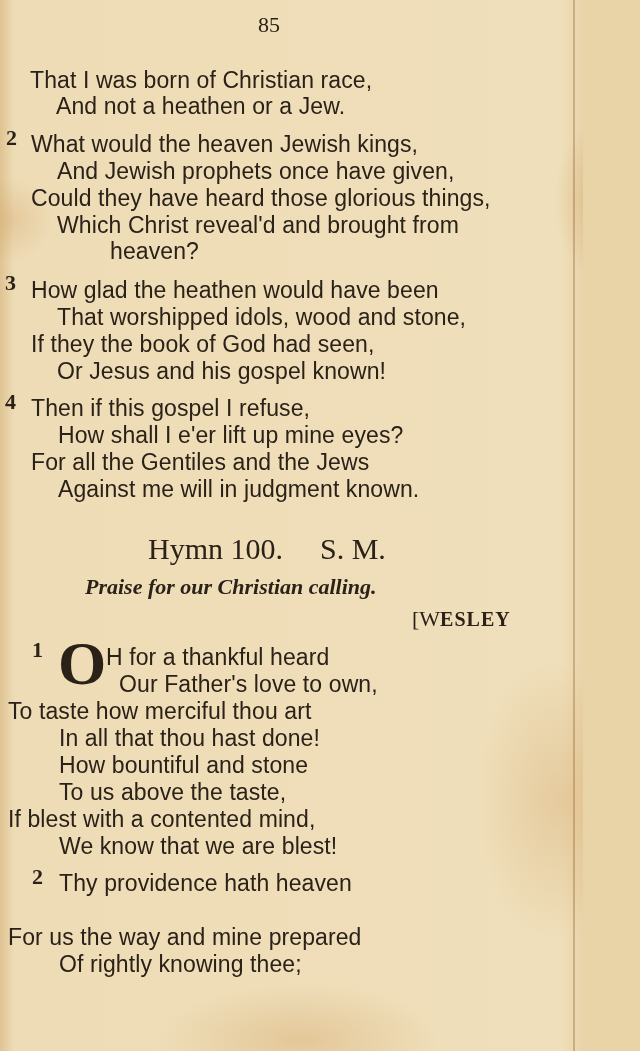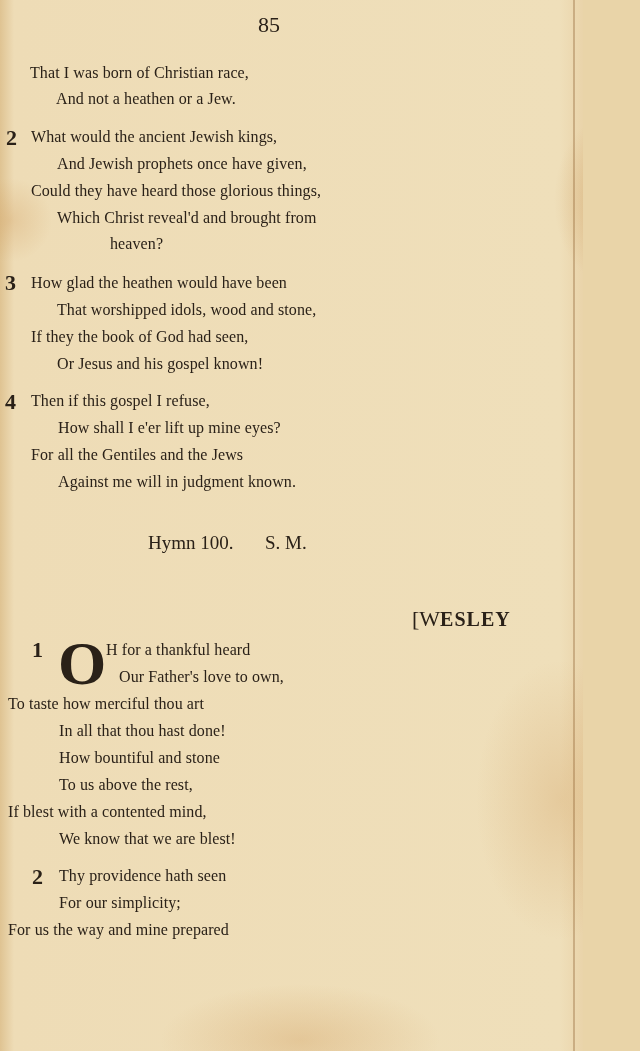--- a/index.html
+++ b/index.html
@@ -15,45 +15,46 @@
     background:
       radial-gradient(ellipse 80px 120px at 610px 200px, rgba(190,130,60,0.35), transparent 70%),
       radial-gradient(ellipse 120px 200px at 560px 800px, rgba(200,140,70,0.25), transparent 70%),
       radial-gradient(ellipse 200px 80px at 300px 1040px, rgba(200,140,70,0.28), transparent 70%),
       radial-gradient(ellipse 60px 60px at 10px 220px, rgba(200,140,70,0.25), transparent 70%),
       linear-gradient(to right, #dfc392 0px, #eedcb6 14px, #efdfba 560px, #e2c493 615px, #caa26a 630px, #b88f58 640px);
   }
   .spine { position: absolute; right: 8px; top: 0; width: 2px; height: 1051px; background: rgba(140,95,45,0.35); }
   .line {
     position: absolute; white-space: nowrap;
-    font-family: Liberation Serif, serif;
-    font-size: 16px; line-height: 26px;
+    font-family: Liberation Sans, sans-serif;
+    font-size: 23px; line-height: 26px;
     letter-spacing: 0.1px;
+    margin-top: 7px;
   }
   .pagenum { position: absolute; left: 258px; top: 12px; font-family: "Liberation Serif", serif; font-size: 22px; }
   .vnum { position: absolute; font-family: "Liberation Serif", serif; font-size: 22px; font-weight: bold; }
-  .hymn-title { position: absolute; left: 148px; top: 532px; font-family: "Liberation Serif", serif; font-size: 19px; }
+  .hymn-title { position: absolute; left: 148px; top: 532px; font-family: "Liberation Serif", serif; font-size: 30px; }
   .subtitle { position: absolute; left: 85px; top: 574px; font-family: "Liberation Serif", serif; font-style: italic; font-weight: bold; font-size: 22px; }
   .author { position: absolute; left: 412px; top: 606px; font-family: "Liberation Serif", serif; font-size: 22px; }
   .author .sc { font-size: 20px; font-weight: bold; letter-spacing: 1px; }
   .dropcap { position: absolute; left: 58px; top: 636px; font-family: "Liberation Serif", serif; font-weight: bold; font-size: 62px; line-height: 54px; }
 </style>
 </head>
 <body>
 
 <div class="page">
   <div class="spine"></div>
 
   <div class="pagenum">85</div>
 
   <div class="line" style="left:30px;top:60px;">That I was born of Christian race,</div>
   <div class="line" style="left:56px;top:86px;">And not a heathen or a Jew.</div>
 
   <div class="vnum" style="left:6px;top:125px;">2</div>
-  <div class="line" style="left:31px;top:124px;">What would the ancient Jewish kings,</div>
+  <div class="line" style="left:31px;top:124px;">What would the heaven Jewish kings,</div>
   <div class="line" style="left:57px;top:151px;">And Jewish prophets once have given,</div>
   <div class="line" style="left:31px;top:178px;">Could they have heard those glorious things,</div>
   <div class="line" style="left:57px;top:205px;">Which Christ reveal'd and brought from</div>
   <div class="line" style="left:110px;top:231px;">heaven?</div>
 
   <div class="vnum" style="left:5px;top:270px;">3</div>
   <div class="line" style="left:31px;top:270px;">How glad the heathen would have been</div>
   <div class="line" style="left:57px;top:297px;">That worshipped idols, wood and stone,</div>
   <div class="line" style="left:31px;top:324px;">If they the book of God had seen,</div>
   <div class="line" style="left:57px;top:351px;">Or Jesus and his gospel known!</div>
@@ -62,32 +63,33 @@
   <div class="line" style="left:31px;top:388px;">Then if this gospel I refuse,</div>
   <div class="line" style="left:58px;top:415px;">How shall I e'er lift up mine eyes?</div>
   <div class="line" style="left:31px;top:442px;">For all the Gentiles and the Jews</div>
   <div class="line" style="left:58px;top:469px;">Against me will in judgment known.</div>
 
   <div class="hymn-title">
     <span>Hymn 100.</span>
     <span style="display:inline-block;width:22px;"></span>
     <span>S. M.</span>
   </div>
+  <div class="subtitle">Praise for our Christian calling.</div>
   <div class="author">
     <span>[W</span><span class="sc">ESLEY</span>
   </div>
 
   <div class="vnum" style="left:32px;top:637px;">1</div>
   <div class="dropcap">O</div>
   <div class="line" style="left:106px;top:637px;">H for a thankful heard</div>
   <div class="line" style="left:119px;top:664px;">Our Father's love to own,</div>
   <div class="line" style="left:8px;top:691px;text-align:right;">To taste how merciful thou art</div>
   <div class="line" style="left:59px;top:718px;">In all that thou hast done!</div>
   <div class="line" style="left:59px;top:745px;">How bountiful and stone</div>
-  <div class="line" style="left:59px;top:772px;">To us above the rest,</div>
+  <div class="line" style="left:59px;top:772px;">To us above the taste,</div>
   <div class="line" style="left:8px;top:799px;">If blest with a contented mind,</div>
   <div class="line" style="left:59px;top:826px;">We know that we are blest!</div>
 
   <div class="vnum" style="left:32px;top:864px;">2</div>
-  <div class="line" style="left:59px;top:863px;">Thy providence hath seen</div>
-  <div class="line" style="left:59px;top:890px;">For our simplicity;</div>
+  <div class="line" style="left:59px;top:863px;">Thy providence hath heaven</div>
   <div class="line" style="left:8px;top:917px;">For us the way and mine prepared</div>
+  <div class="line" style="left:59px;top:944px;">Of rightly knowing thee;</div>
 </div>
 
 </body></html>

